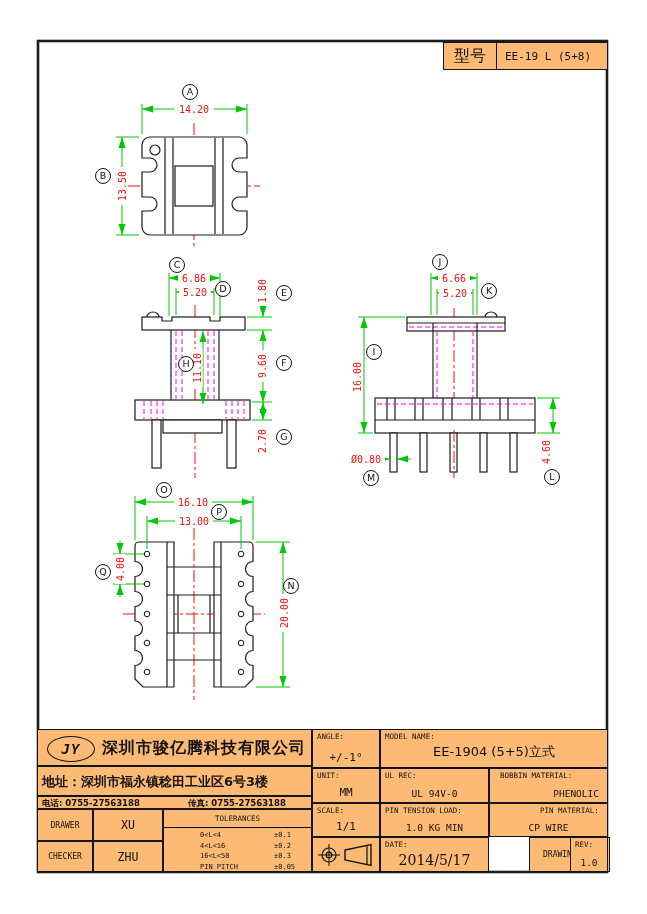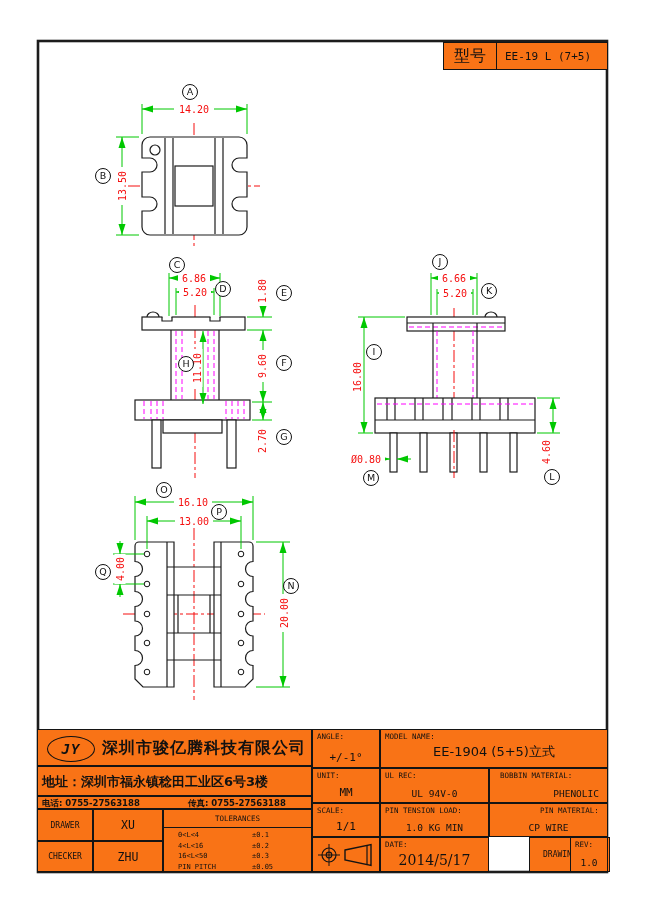--- a/index.html
+++ b/index.html
@@ -10,21 +10,21 @@
   .ol{stroke:#1c1c1c;stroke-width:1.2;fill:none;}
   .olf{stroke:#1c1c1c;stroke-width:1.2;fill:#fff;}
   .dim{stroke:#00c800;stroke-width:1;fill:none;}
   .cl{stroke:#f50f0f;stroke-width:1;fill:none;stroke-dasharray:12 3 3 3;}
   .hid{stroke:#ff00ff;stroke-width:1;fill:none;stroke-dasharray:5 3;}
   .dt{fill:#f50f0f;font:10px "DejaVu Sans Mono",monospace;text-anchor:middle;}
   .dl{fill:#111;font:9.5px "DejaVu Sans",sans-serif;text-anchor:middle;}
   .lc{fill:#fff;stroke:#111;stroke-width:1;}
   .wbg{fill:#fff;}
   
-  .cell{position:absolute;border:1px solid #141414;background:#f97316;box-sizing:border-box;}
+  .cell{position:absolute;border:1px solid #141414;background:#fdba74;box-sizing:border-box;}
   .cl-label{position:absolute;top:2px;left:4px;font-size:7.5px;white-space:nowrap;}
   .cl-val{position:absolute;bottom:3px;left:0;width:100%;text-align:center;font-size:11px;white-space:nowrap;}
   .hdr-cell{display:flex;align-items:center;justify-content:center;}
   .company-name{font-family:"DejaVu Sans",sans-serif;font-size:16px;font-weight:700;letter-spacing:1px;}
   .logo-oval{position:absolute;left:9px;top:6px;width:46px;height:24px;border:1.6px solid #111;
              border-radius:50%;display:flex;align-items:center;justify-content:center;
              font-size:14px;font-weight:700;font-style:italic;letter-spacing:1px;}
   .addr{font-family:"DejaVu Sans",sans-serif;font-size:13px;font-weight:600;}
   .phone{font-family:"DejaVu Sans",sans-serif;font-size:8.5px;font-weight:700;}
   .tol-row{display:flex;font-size:7px;line-height:10.5px;padding-left:14px;}
@@ -356,21 +356,21 @@
           <circle class="lc" r="7.5"></circle>
           <text class="dl" y="3">N</text>
         </g>
   </g>
 </svg>
 
   <div class="cell hdr-cell kanji" style="left:443px;top:42px;width:54px;height:28px;">
     <span>型号</span>
   </div>
   <div class="cell" style="left:496px;top:42px;width:112px;height:28px;">
-    <span style="position:absolute;left:8px;top:7px;font-size:11px;">EE-19 L (7+5)</span>
+    <span style="position:absolute;left:8px;top:7px;font-size:11px;">EE-19 L (5+8)</span>
   </div>
 
   <div>
 
     <div class="cell" style="left:37px;top:729px;width:275px;height:37px;">
       <div class="logo-oval">
         <span>JY</span>
       </div>
       <div class="company-name" style="position:absolute;left:64px;top:8px;">深圳市骏亿腾科技有限公司</div>
     </div>
@@ -392,21 +392,21 @@
     </div>
     <div class="cell hdr-cell" style="left:37px;top:841px;width:56px;height:31px;font-size:8px;">
       <span>CHECKER</span>
     </div>
     <div class="cell hdr-cell" style="left:93px;top:841px;width:70px;height:31px;font-size:11.5px;">
       <span>ZHU</span>
     </div>
 
     <div class="cell" style="left:163px;top:809px;width:149px;height:63px;">
       <div style="height:17px;border-bottom:1px solid #141414;display:flex;align-items:center;justify-content:center;font-size:7.5px;">TOLERANCES</div>
-      <div style="padding-top:2px;">
+      <div style="padding-top:2px;padding-left:22px;">
         <div class="tol-row">
           <span class="tol-range">0&lt;L&lt;4</span>
           <span>±0.1</span>
         </div>
         <div class="tol-row">
           <span class="tol-range">4&lt;L&lt;16</span>
           <span>±0.2</span>
         </div>
         <div class="tol-row">
           <span class="tol-range">16&lt;L&lt;50</span>

